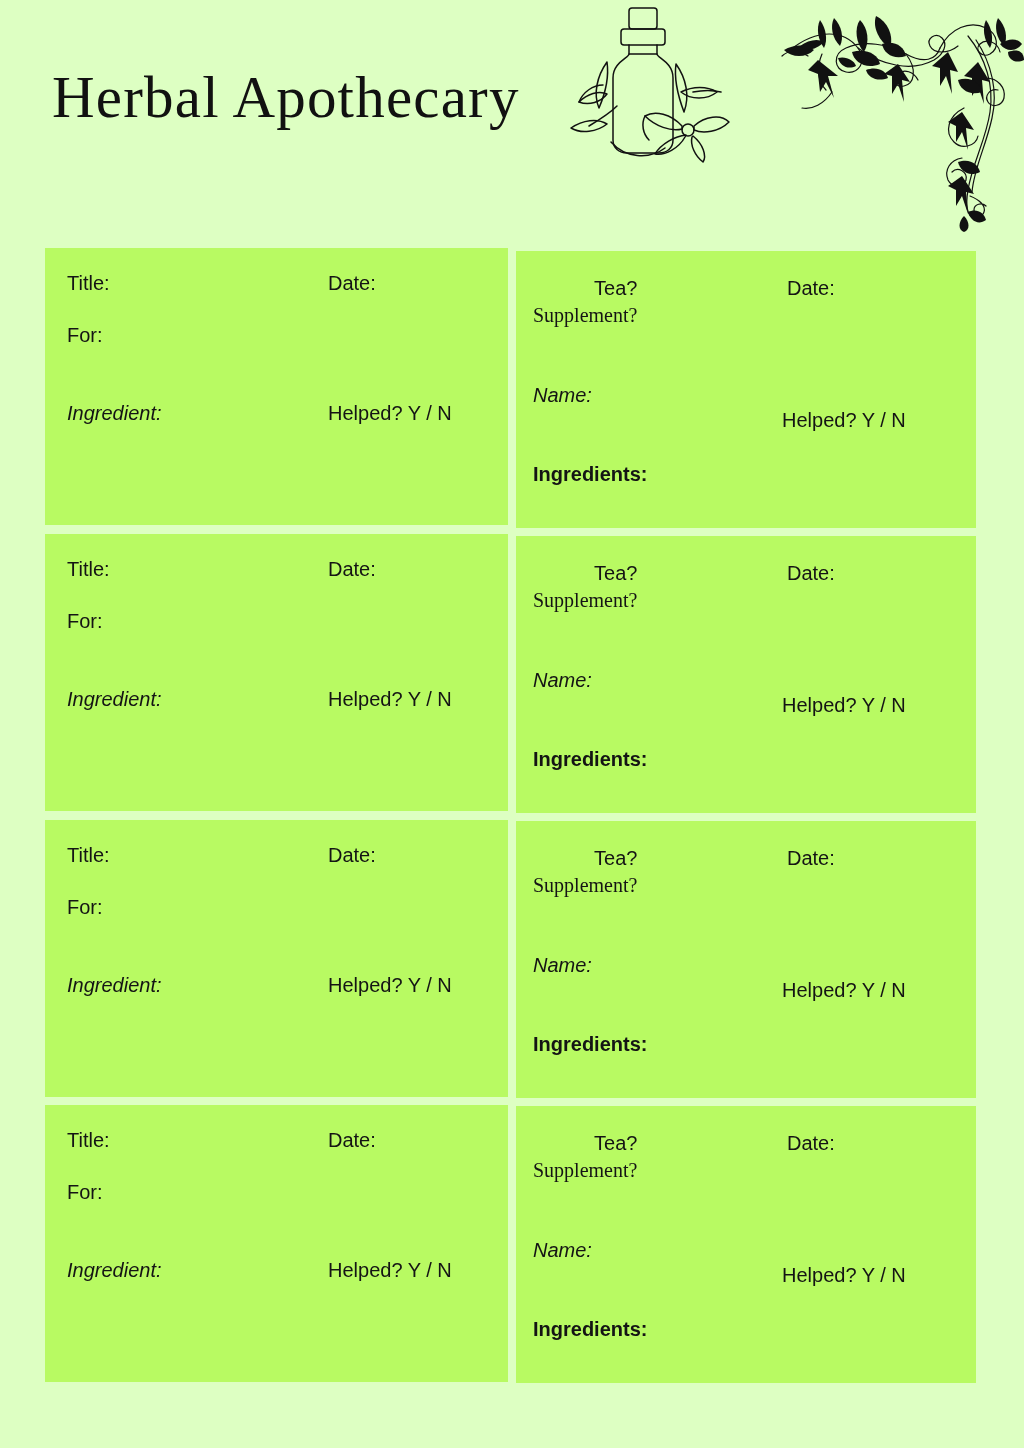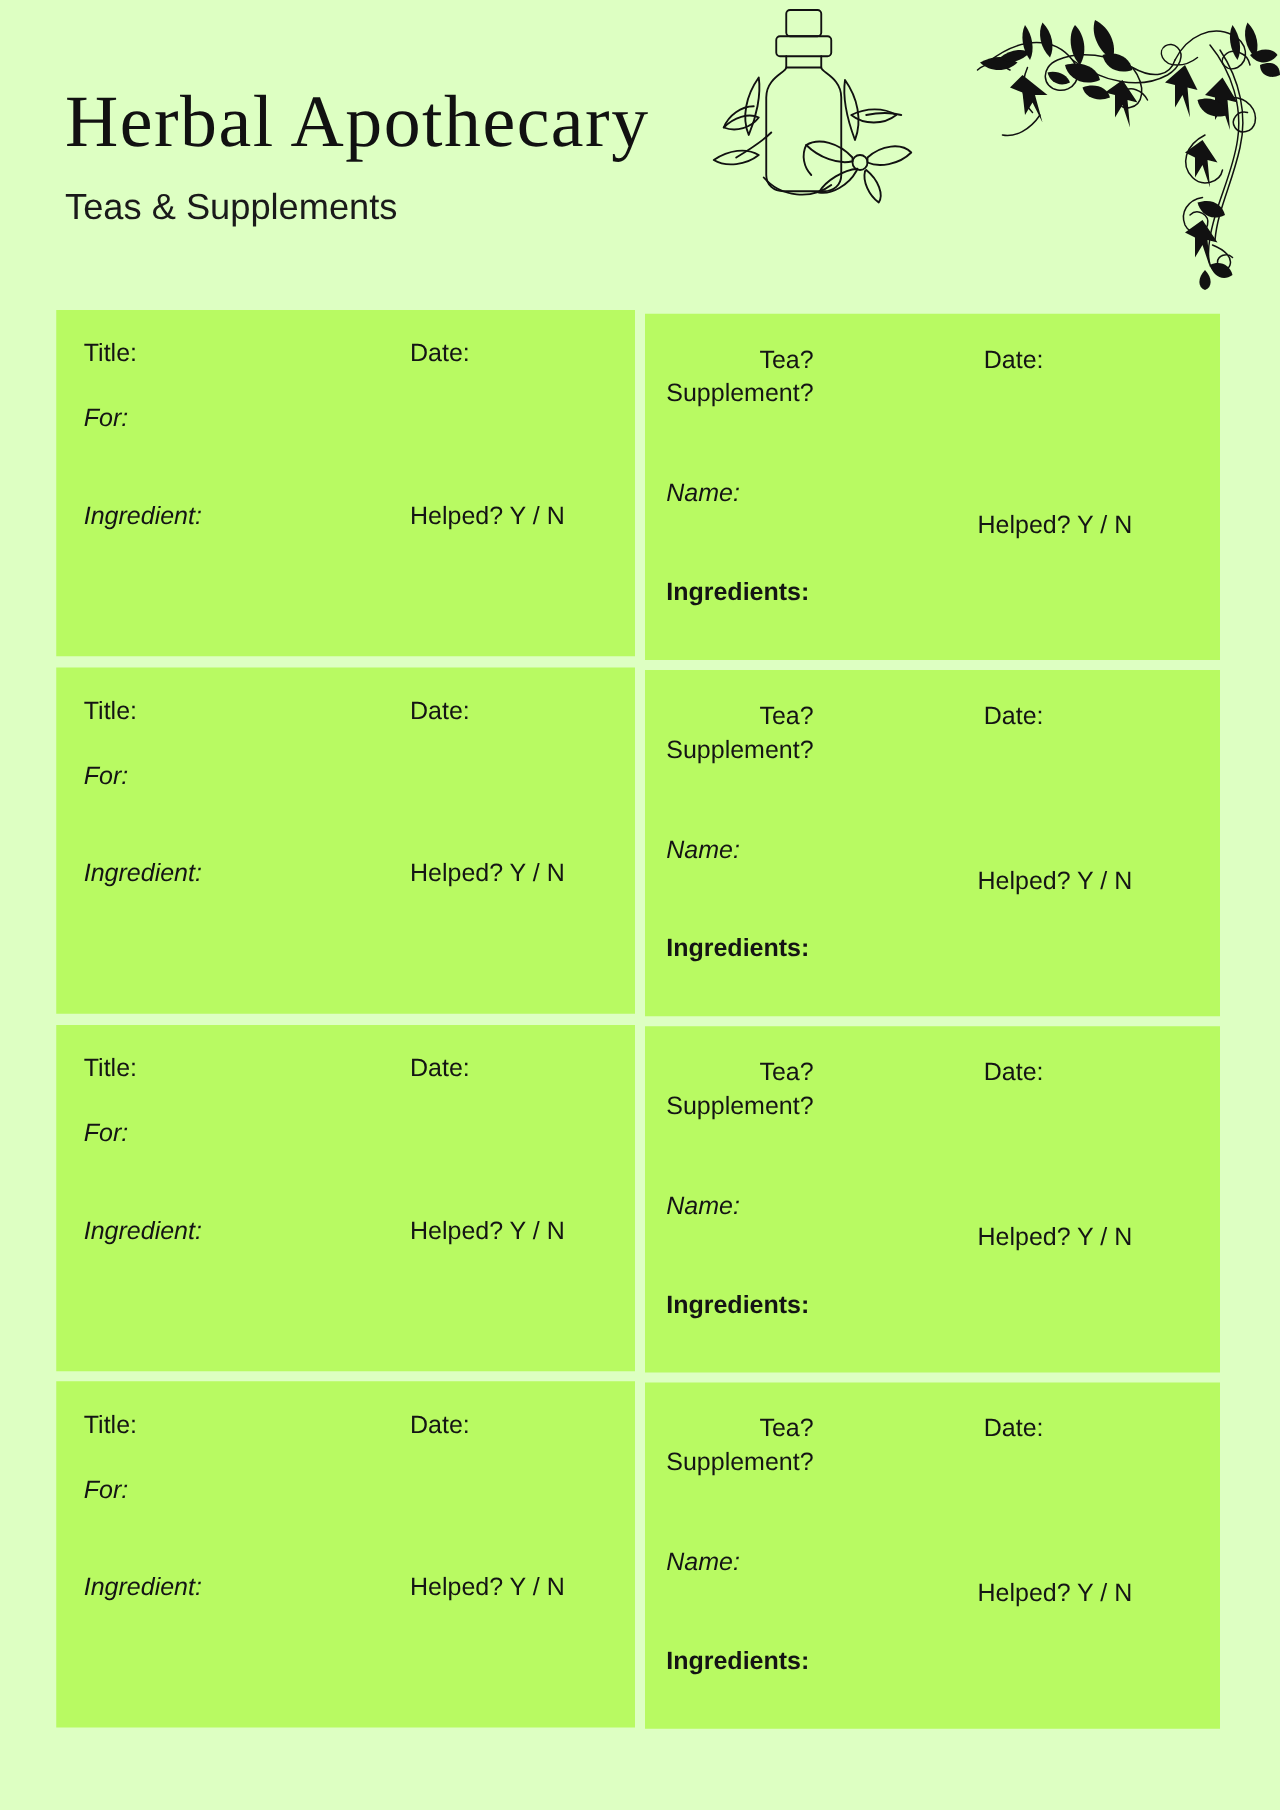--- a/index.html
+++ b/index.html
@@ -84,39 +84,38 @@
     font-size: 20px;
     font-weight: 400;
     color: #141414;
     line-height: 1.35;
     white-space: nowrap;
   }
 
   
   .f-title  { left: 22px; top: 22px; }
   .f-date-l { left: 283px; top: 22px; }
-  .f-for    { left: 22px; top: 74px; font-style: italic; }
+  .f-for    { left: 22px; top: 74px; }
   .f-ingr   { left: 22px; top: 152px; font-style: italic; }
   .f-help-l { left: 283px; top: 152px; }
 
   
   .f-tea     { left: 17px; top: 24px; text-align: right; }
   .f-date-r  { left: 271px; top: 24px; }
   .f-name    { left: 17px; top: 131px; font-style: italic; }
   .f-help-r  { left: 266px; top: 156px; }
   .f-ingrs   { left: 17px; top: 210px; font-weight: bold; }
-  .f-tea .line2 { display: block; }
+  .f-tea .line2 { display: block; font-family: Liberation Serif, serif; }
 </style>
 </head>
 <body>
 
 <div id="page-header">
 
   <div id="page-title">Herbal Apothecary</div>
-  <div id="page-subtitle">Teas &amp; Supplements</div>
 
   <svg id="bottle-ornament" viewBox="0 0 200 165" fill="none" stroke="#111" stroke-width="1.5" stroke-linecap="round" stroke-linejoin="round">
 
     <rect x="84" y="6" width="28" height="21" rx="3"></rect>
 
     <rect x="76" y="27" width="44" height="16" rx="3"></rect>
 
     <path d="M84 43 L84 52 M112 43 L112 52"></path>
 
     <path d="M84 52 C 84 56 68 60 68 76 L68 138 C68 146 74 151 82 151

